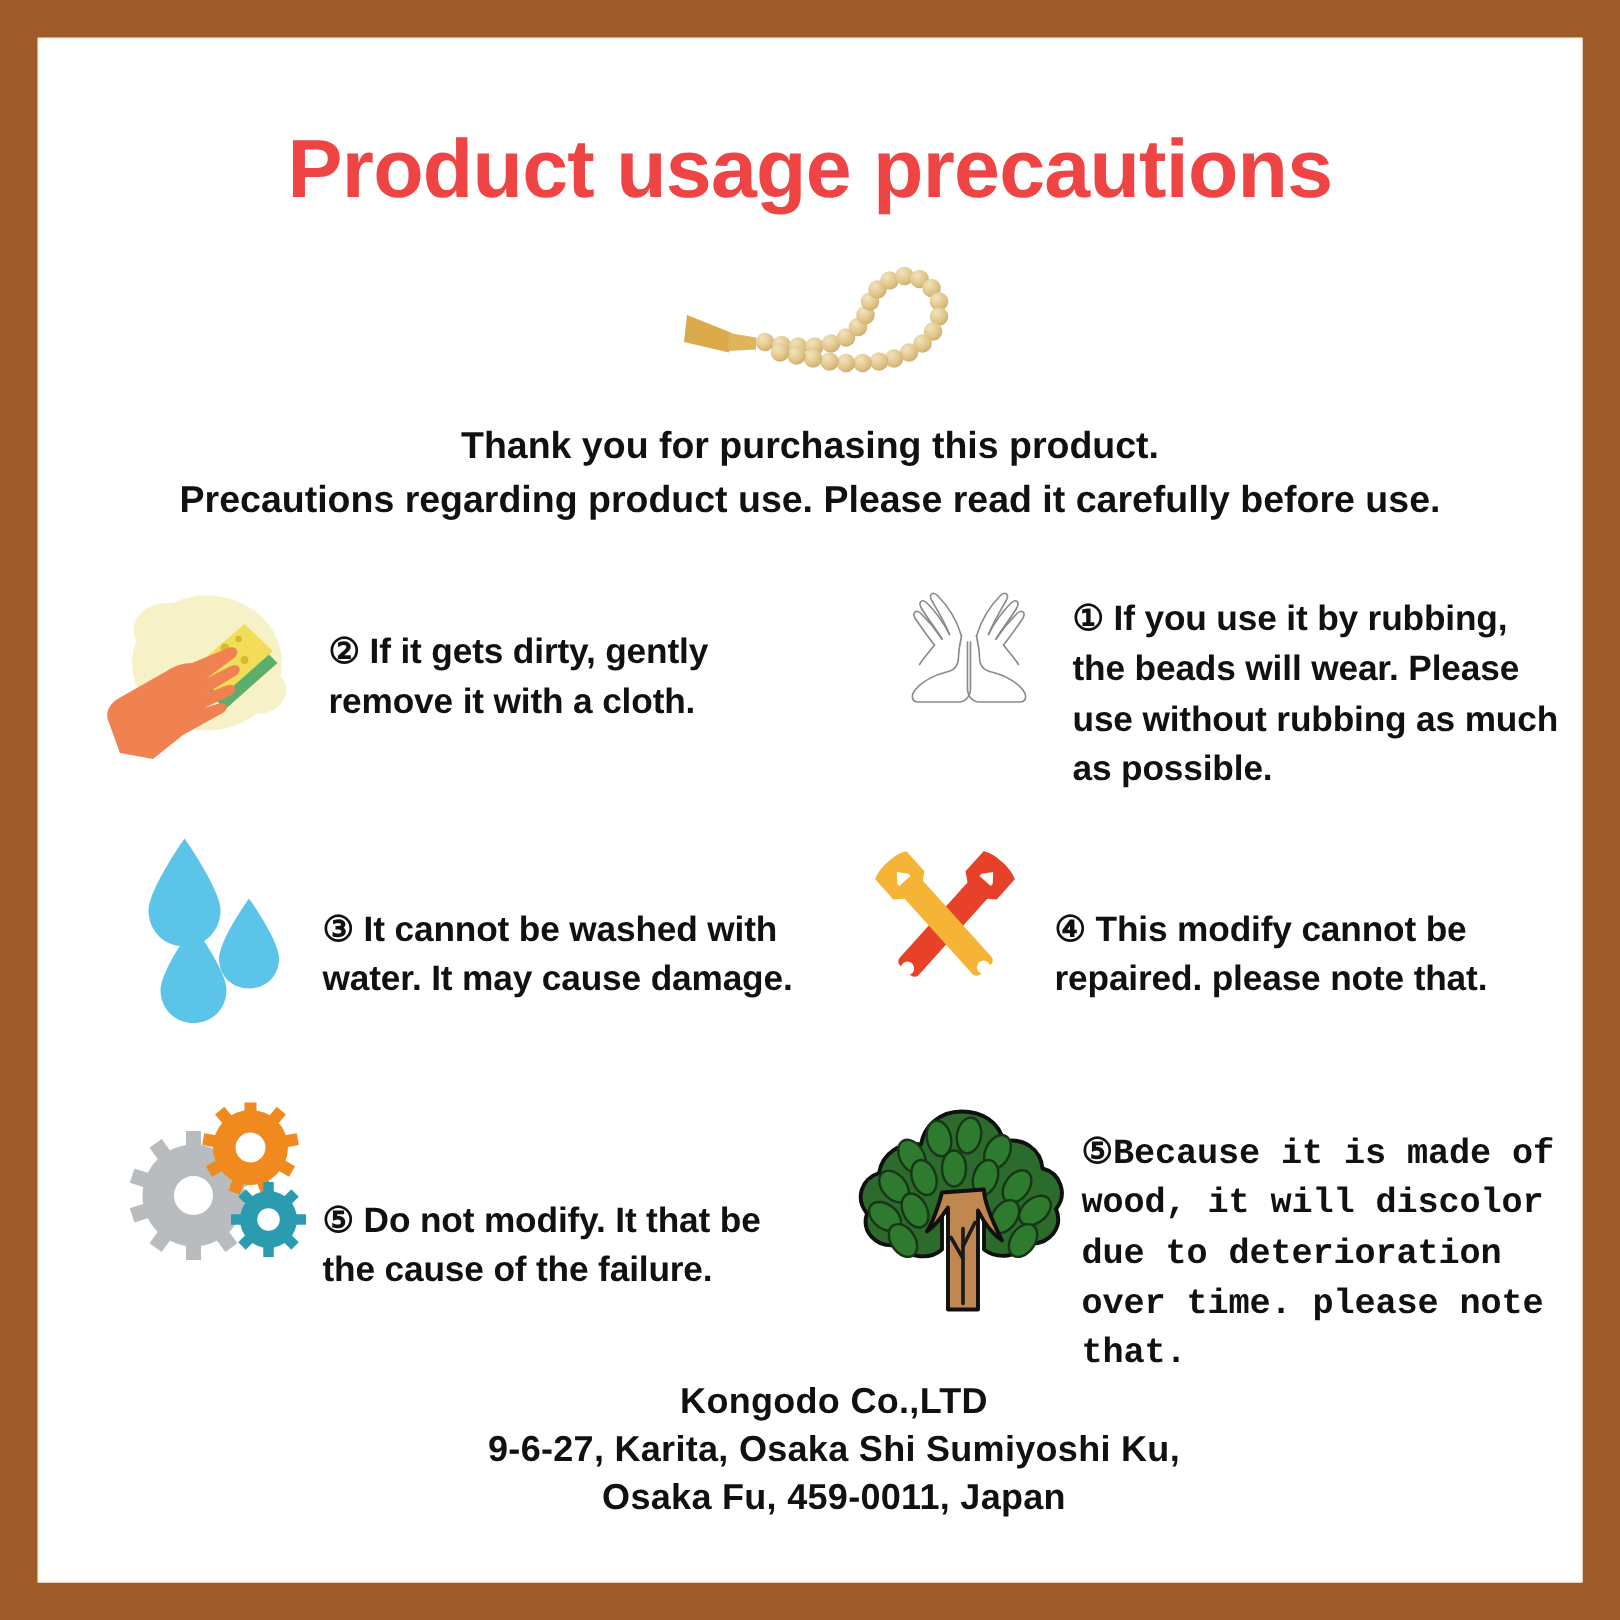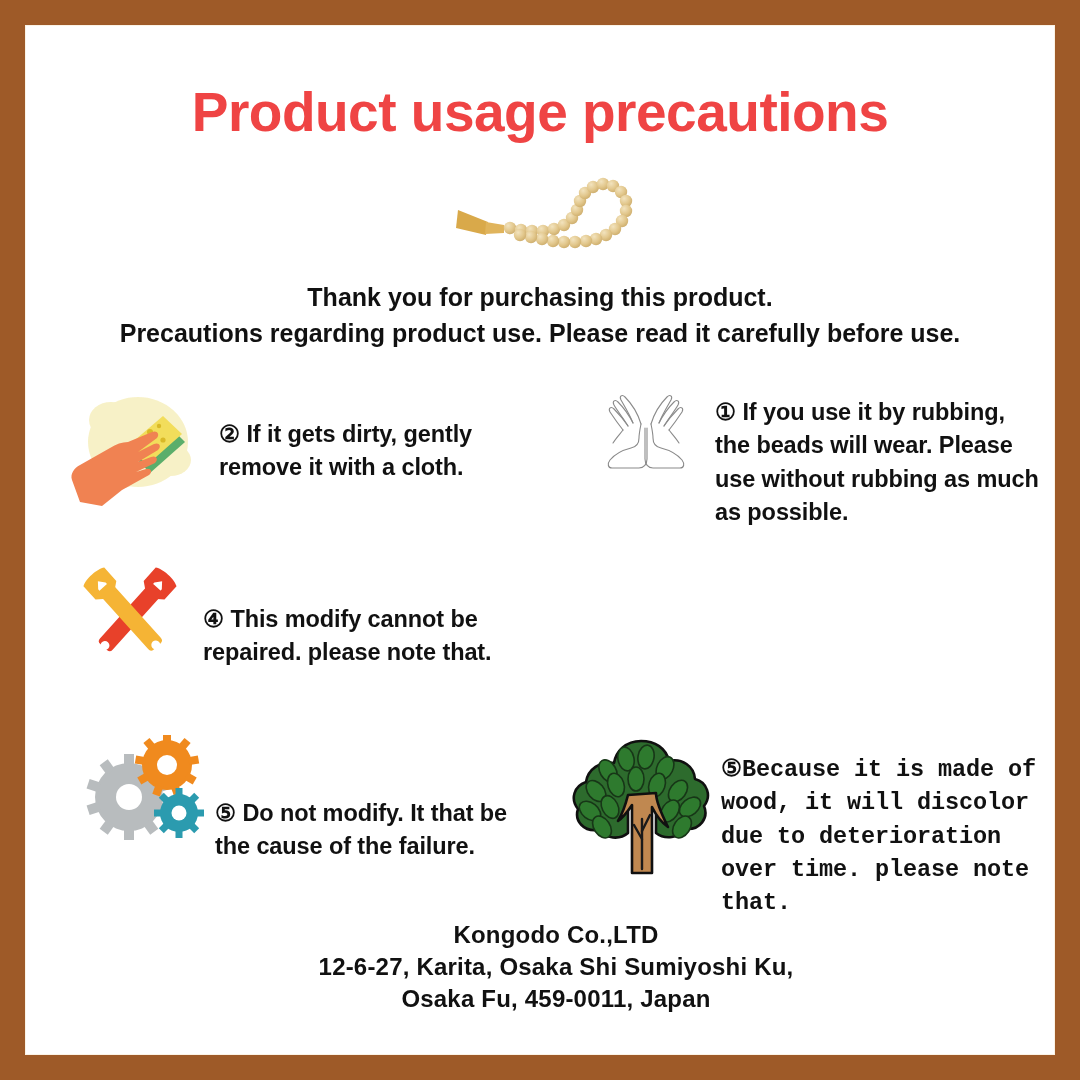--- a/index.html
+++ b/index.html
@@ -207,20 +207,32 @@
                 <path d="M78 46 C81 50 85 54 88 59"></path>
               </g>
             </svg>
           </div>
           <div class="txt" style="width:330px">① If you use it by rubbing, the beads will wear. Please use without rubbing as much as possible.</div>
         </div>
       </div>
 
       <div class="row r2">
 
+        <div class="cell left">
+          <div class="icon-box">
+            <svg width="110" height="135" viewBox="0 0 110 135">
+              <g fill="#5BC4E8">
+                <path d="M32 4 C32 4 8 38 8 52 C8 66 19 76 32 76 C45 76 56 66 56 52 C56 38 32 4 32 4 Z"></path>
+                <path d="M75 44 C75 44 55 72 55 84 C55 96 64 104 75 104 C86 104 95 96 95 84 C95 72 75 44 75 44 Z"></path>
+                <path d="M38 62 C38 62 16 92 16 105 C16 118 26 127 38 127 C50 127 60 118 60 105 C60 92 38 62 38 62 Z"></path>
+              </g>
+            </svg>
+          </div>
+          <div class="txt" style="width:350px">③ It cannot be washed with water. It may cause damage.</div>
+        </div>
 
         <div class="cell right">
           <div class="icon-box">
             <svg width="125" height="125" viewBox="0 0 125 125">
 
               <g transform="rotate(42 62 62)">
                 <rect x="54" y="22" width="17" height="80" rx="4" fill="#E8412A"></rect>
                 <path d="M48 8 L48 26 L57 33 L57 20 L62 14 L67 20 L67 33 L76 26 L76 8 C70 4 54 4 48 8 Z" fill="#E8412A"></path>
                 <circle cx="62.5" cy="100" r="4.5" fill="#FFFFFF"></circle>
               </g>
@@ -338,18 +350,18 @@
               </g>
             </svg>
           </div>
           <div class="txt" style="width:350px">⑤Because it is made of wood, it will discolor due to deterioration over time. please note that.</div>
         </div>
       </div>
     </div>
 
     <div class="footer">
       <div>Kongodo Co.,LTD</div>
-      <div>12-6-27, Karita, Osaka Shi Sumiyoshi Ku,</div>
+      <div>9-6-27, Karita, Osaka Shi Sumiyoshi Ku,</div>
       <div>Osaka Fu, 459-0011, Japan</div>
     </div>
 
   </div>
 </div>
 
 </body></html>

